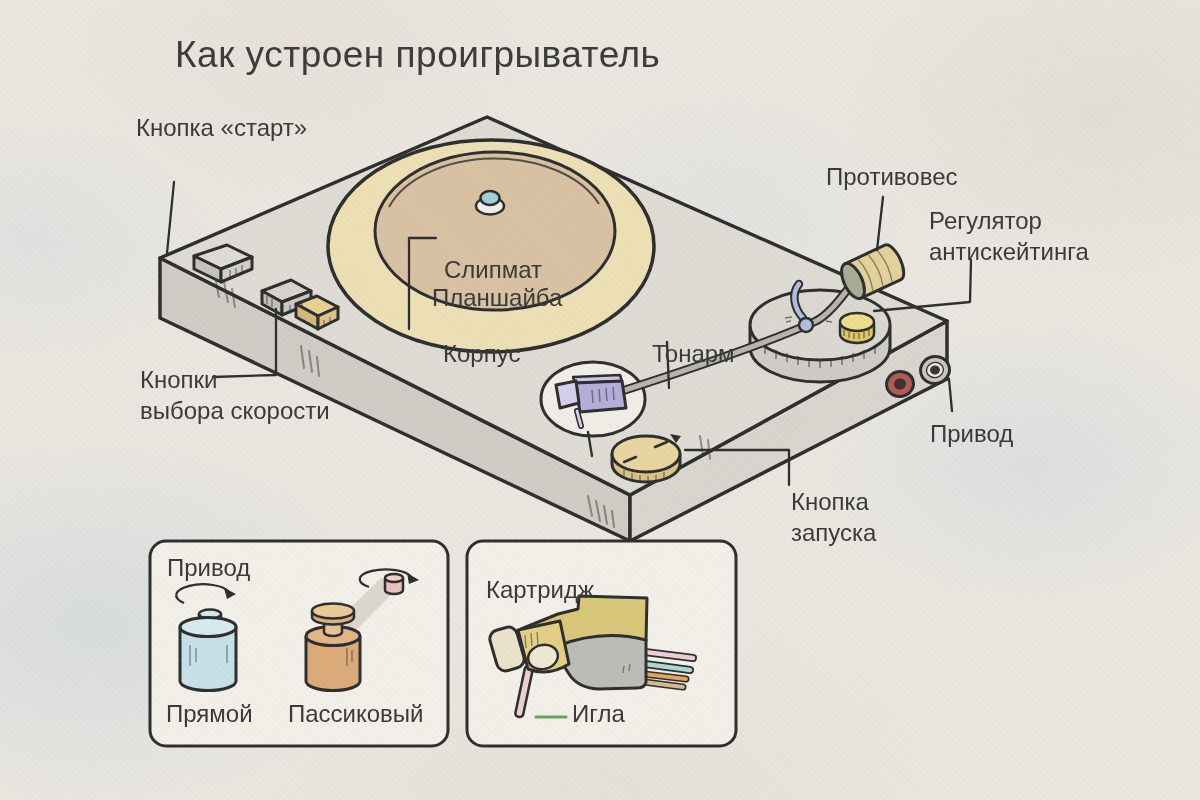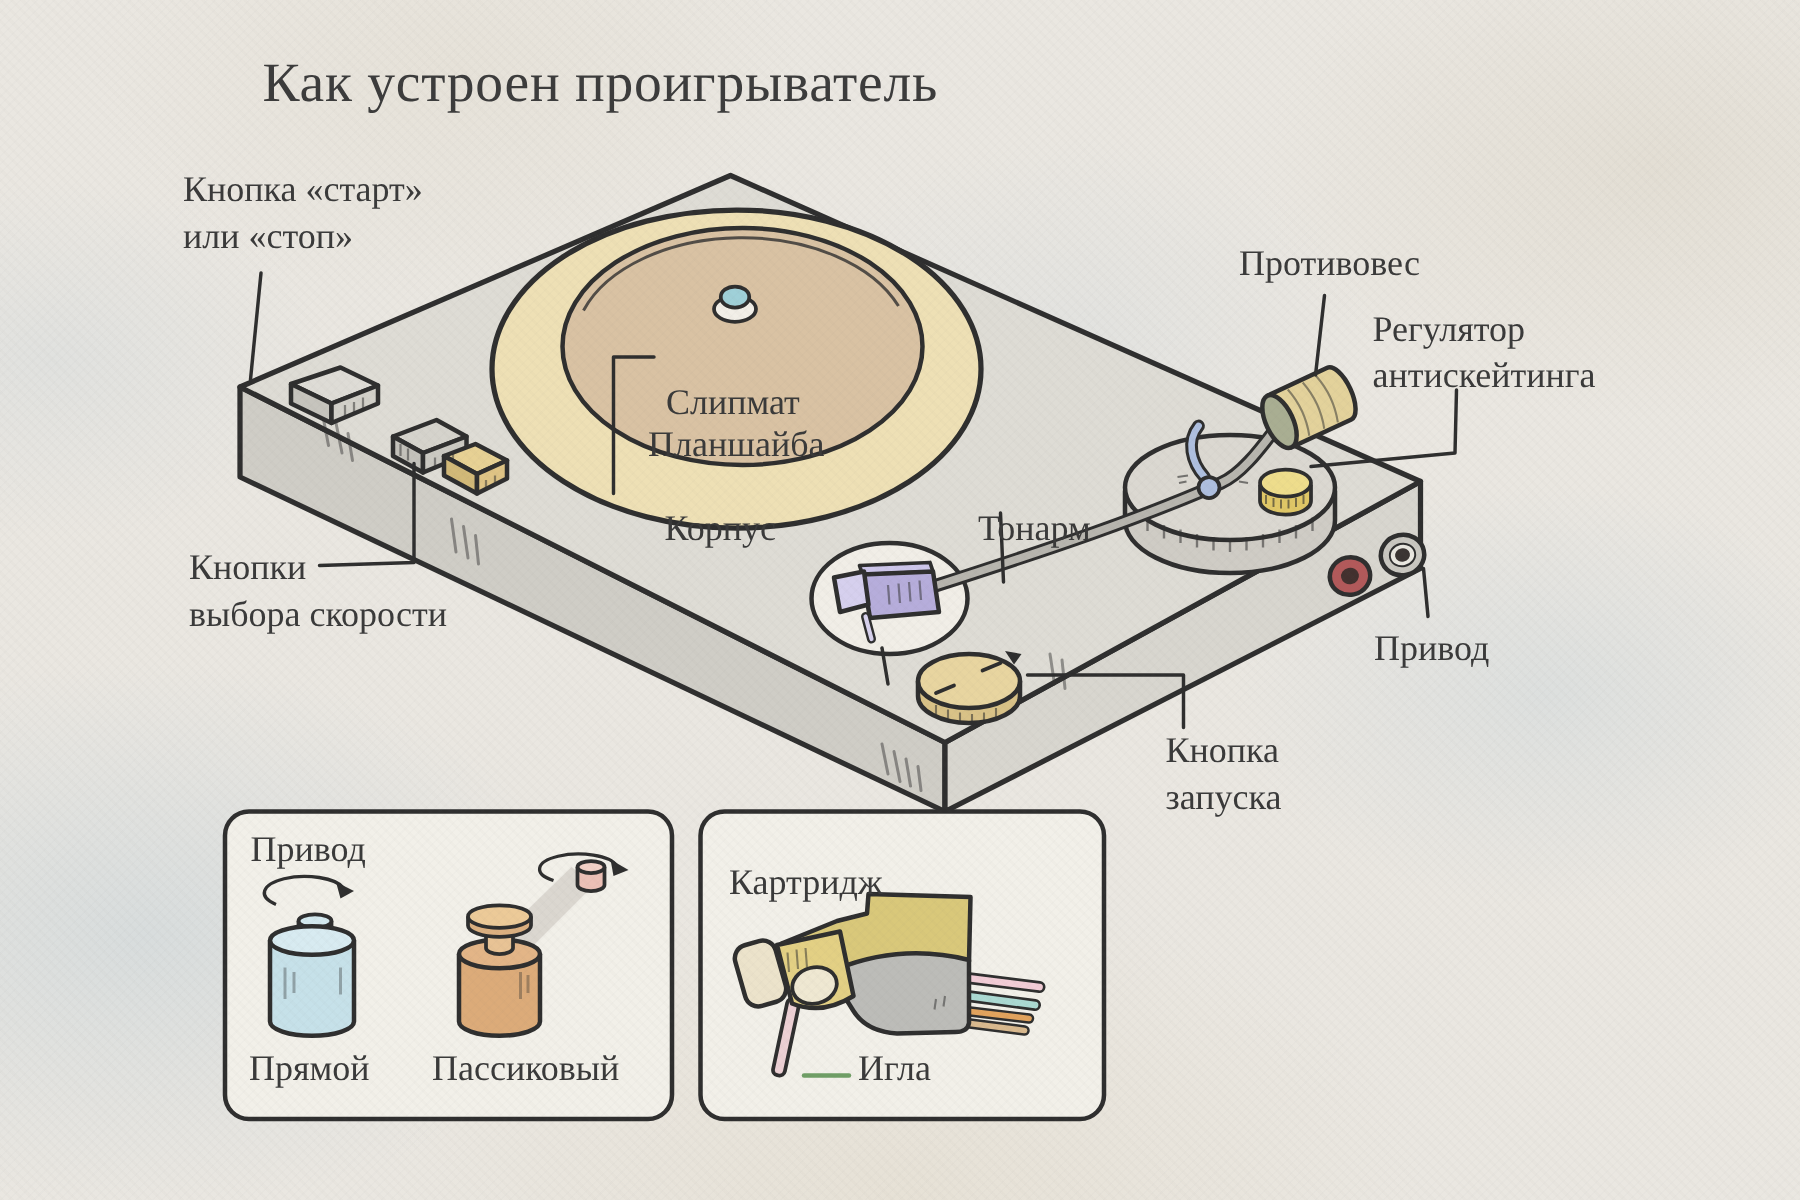--- a/index.html
+++ b/index.html
@@ -7,31 +7,31 @@
     position:relative;width:1200px;height:800px;overflow:hidden;
     background-color:#eae7e1;
     background-image:
       radial-gradient(420px 260px at 8% 78%, rgba(168,193,210,.28), transparent 70%),
       radial-gradient(500px 300px at 50% 100%, rgba(225,216,196,.38), transparent 70%),
       radial-gradient(380px 240px at 92% 14%, rgba(214,206,188,.35), transparent 70%),
       radial-gradient(300px 200px at 86% 58%, rgba(172,196,212,.22), transparent 70%),
       radial-gradient(340px 220px at 25% 6%, rgba(222,215,199,.32), transparent 70%),
       radial-gradient(280px 190px at 60% 28%, rgba(190,205,216,.18), transparent 70%),
       radial-gradient(260px 170px at 3% 30%, rgba(185,202,214,.2), transparent 70%);
-    font-family:Liberation Serif, serif;
+    font-family:Liberation Sans, sans-serif;
     color:#3a3a3a;
   }
   .noise{position:absolute;inset:0;pointer-events:none;
     background-image:
       repeating-linear-gradient(45deg, rgba(120,110,95,.025) 0 2px, transparent 2px 5px),
       repeating-linear-gradient(-45deg, rgba(90,100,120,.02) 0 1px, transparent 1px 4px);}
   svg{position:absolute;left:0;top:0;}
   .title{position:absolute;left:175px;top:34px;font-size:37px;letter-spacing:.5px;color:#3c3c3c;}
   .lbl{position:absolute;font-size:24px;line-height:31px;color:#3a3a3a;white-space:nowrap;}
-  .lbl span{display:block;}
+  .lbl span{display:block;margin-left:14px;}
   .boxlbl{position:absolute;font-size:24px;color:#3a3a3a;white-space:nowrap;text-align:center;}
 </style>
 </head>
 <body>
 
 <div id="stage">
 
 <svg width="1200" height="800" viewBox="0 0 1200 800">
 
   <g stroke-linejoin="round" stroke-linecap="round">
@@ -287,21 +287,20 @@
     <path d="M536,717 L566,717" stroke="#6f9e65" stroke-width="3" stroke-linecap="round"></path>
   </g>
 </svg>
 
   <div class="noise"></div>
 
   <div class="title">Как устроен проигрыватель</div>
 
   <div class="lbl" style="left:122px;top:112px;">
     <span>Кнопка «старт»</span>
-    <span>или «стоп»</span>
   </div>
 
   <div class="lbl" style="left:126px;top:364px;">
     <span>Кнопки</span>
     <span>выбора скорости</span>
   </div>
 
   <div class="boxlbl" style="left:444px;top:222px;margin-top:34px;">Слипмат</div>
 
   <div class="boxlbl" style="left:432px;top:284px;">Планшайба</div>

